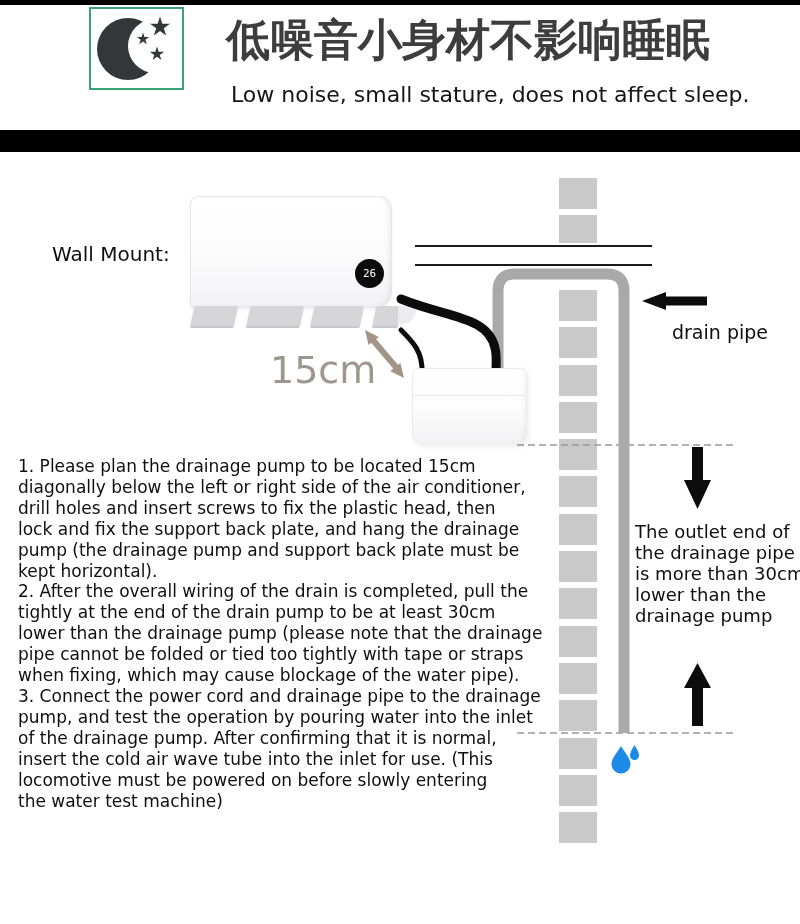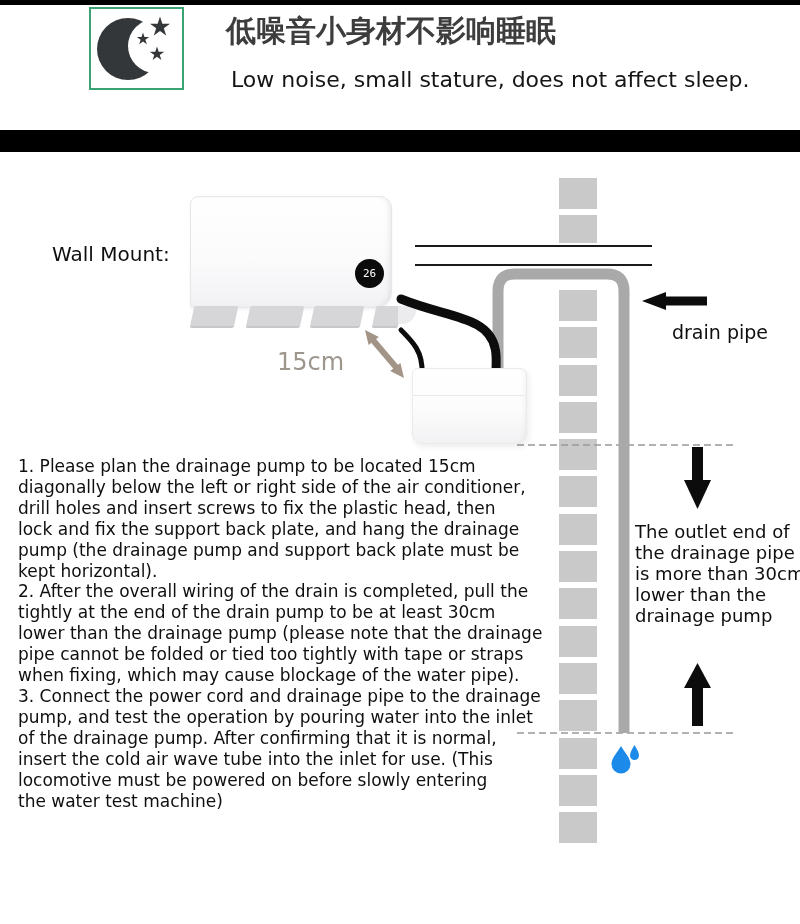--- a/index.html
+++ b/index.html
@@ -6,22 +6,22 @@
   .page{position:relative;width:800px;height:924px;background:#fff;overflow:hidden;
         font-family:"DejaVu Sans","Liberation Sans",sans-serif;color:#111;}
   .abs{position:absolute;}
 
   
   .top-strip{left:0;top:0;width:800px;height:5px;background:#000;z-index:8;}
   .divider-bar{left:0;top:130px;width:800px;height:22px;background:#000;z-index:8;}
 
   
   .moon-box{left:89px;top:7px;width:95px;height:83px;border:2px solid #3aa273;box-sizing:border-box;z-index:8;background:#fff;}
-  .cn-title{left:226px;top:11px;width:520px;font-size:30px;font-weight:700;color:#3d3d3d;letter-spacing:0px;white-space:nowrap;z-index:8;}
-  .en-subtitle{left:231px;top:67px;font-size:22px;color:#151515;white-space:nowrap;z-index:8;}
+  .cn-title{left:226px;top:11px;width:520px;font-size:44px;font-weight:700;color:#3d3d3d;letter-spacing:0px;white-space:nowrap;z-index:8;}
+  .en-subtitle{left:231px;top:82px;font-size:22px;color:#151515;white-space:nowrap;z-index:8;}
 
   
   .wall-block{position:absolute;left:559px;width:38px;height:31px;background:#c9c9c9;z-index:1;}
   .white-band{left:550px;top:243px;width:56px;height:40px;background:#fff;z-index:2;}
 
   
   .h-line{left:415px;width:237px;height:2px;background:#1a1a1a;z-index:3;}
 
   
   .ac-body{left:190px;top:196px;width:202px;height:112px;background:linear-gradient(180deg,#ffffff 0%,#fbfbfc 55%,#f2f2f5 100%);
@@ -41,21 +41,21 @@
   .overlay{left:0;top:0;z-index:5;pointer-events:none;}
 
   
   .pump{left:412px;top:368px;width:115px;height:76px;background:linear-gradient(180deg,#ffffff 0%,#fcfcfc 55%,#f2f2f4 100%);
         border:1px solid #ebebeb;border-radius:6px 6px 10px 10px;box-sizing:border-box;
         box-shadow:2px 3px 6px rgba(0,0,0,0.07), inset -4px 0 6px -4px rgba(0,0,0,0.08);z-index:6;}
   .pump-seam{position:absolute;left:0;top:26px;width:100%;height:1px;background:#e9e9ec;}
 
   
   .wall-mount-label{left:52px;top:242px;font-size:20px;color:#0f0f0f;z-index:7;white-space:nowrap;}
-  .distance-label{left:277px;top:348px;font-size:24px;color:#9d968d;z-index:7;white-space:nowrap;}
+  .distance-label{left:270px;top:348px;font-size:38px;color:#9d968d;z-index:7;white-space:nowrap;}
   .drain-pipe-label{left:672px;top:321px;font-size:19px;color:#0f0f0f;z-index:7;white-space:nowrap;}
 
   
   .side-note{left:635px;top:521px;z-index:7;}
   .side-note div{font-size:18px;line-height:21px;color:#0f0f0f;white-space:nowrap;}
 
   
   .instructions{left:18px;top:456px;z-index:7;}
   .instructions div{font-size:17px;line-height:20.9px;color:#0f0f0f;white-space:nowrap;}
 </style>

